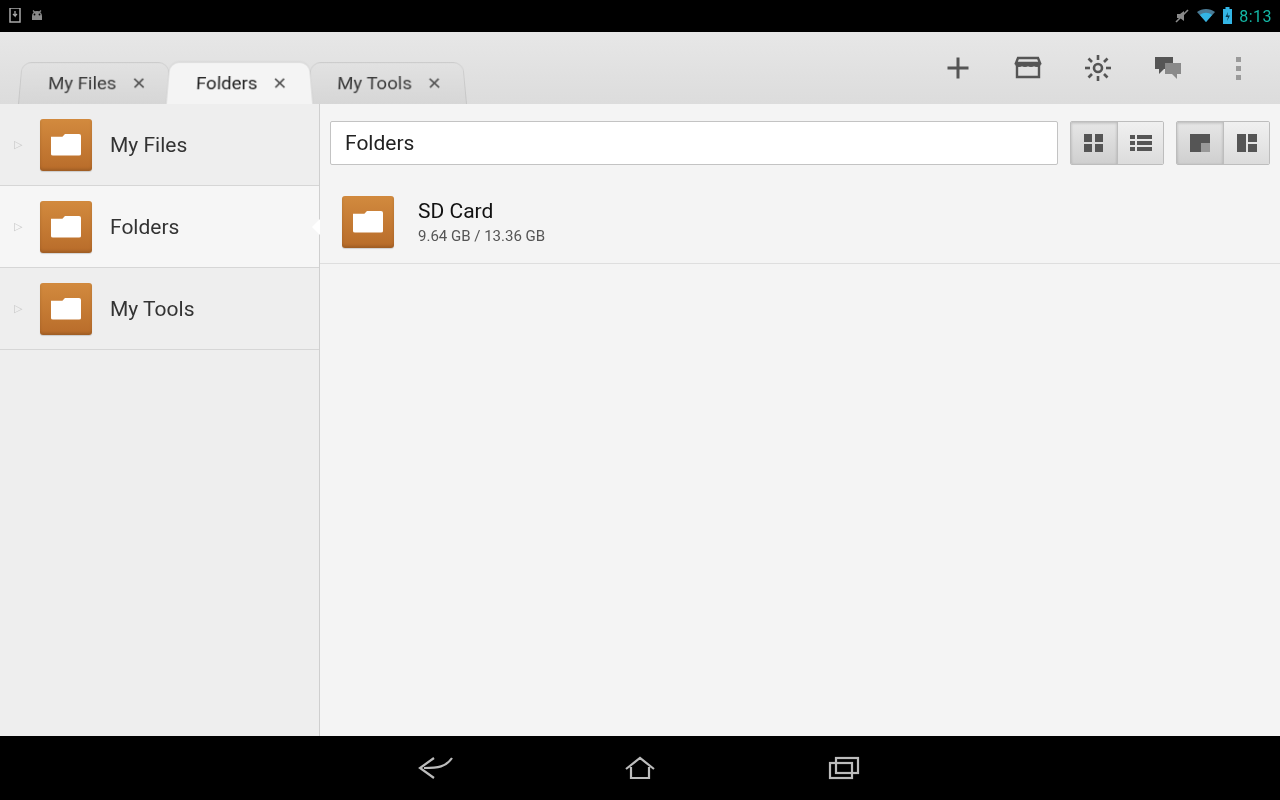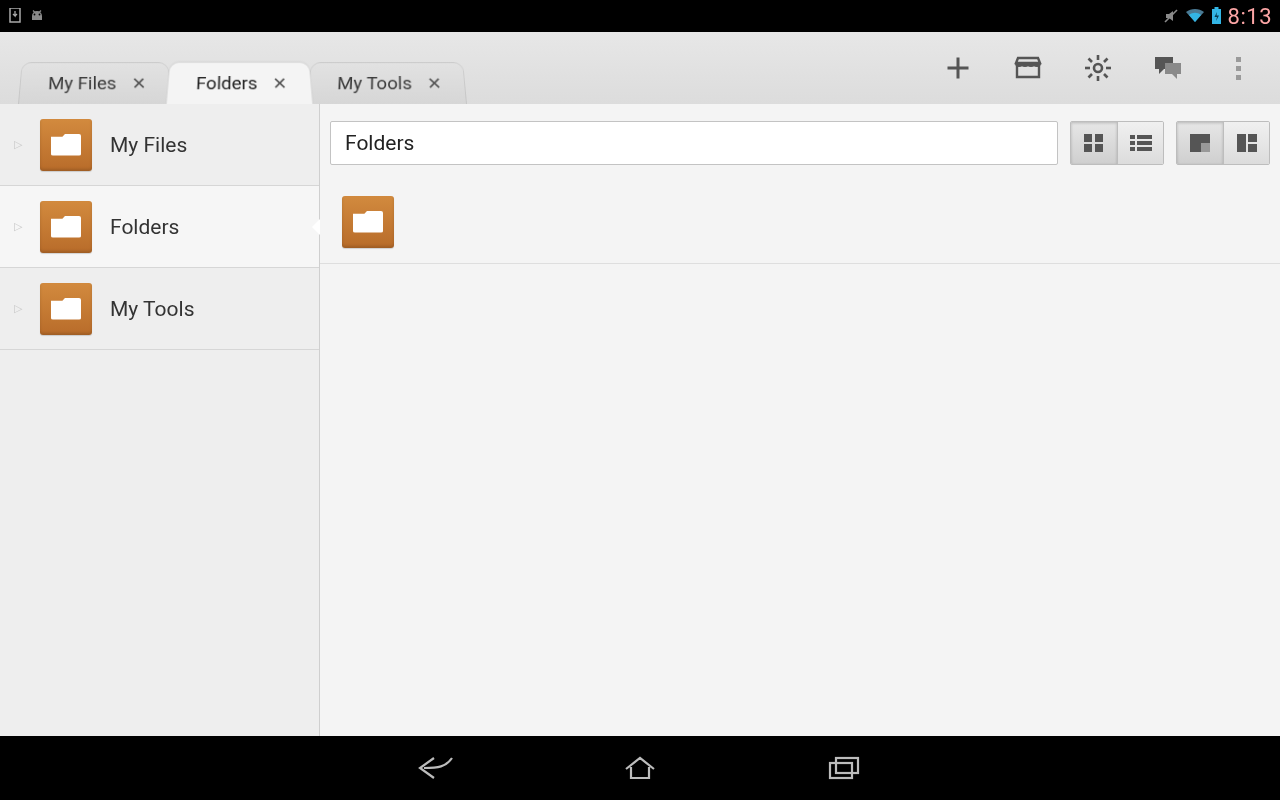--- a/index.html
+++ b/index.html
@@ -8,21 +8,21 @@
 
   
   .statusbar {
     height: 32px; background: #000; color:#999; display:flex;
     align-items:center; padding:0 8px; font-size:16px;
     flex-shrink:0;
   }
   .statusbar .left { display:flex; gap:6px; align-items:center;}
   .statusbar .spacer{flex:1}
   .statusbar .right{display:flex; gap:6px; align-items:center;}
-  .statusbar .clock{color:#fca5a5; font-size:22px; letter-spacing:0.5px;}
+  .statusbar .clock{color:#14b8a6; font-size:16px; letter-spacing:0.5px;}
   .statusbar svg{display:block}
 
   
   .tabstrip{
     height:72px; background:linear-gradient(#e7e7e7,#dcdcdc);
     display:flex; align-items:flex-end; padding-left:18px;
     flex-shrink:0; position:relative;
   }
   .tab{
     position:relative; height:44px; padding:0 22px 0 28px;
@@ -281,20 +281,24 @@
               <rect x="12" y="1" width="9" height="8" fill="#555"></rect>
               <rect x="12" y="11" width="9" height="8" fill="#555"></rect>
             </svg>
         </div>
       </div>
     </div>
 
     <div class="listing">
       <div class="row">
         <span class="folder-ic"></span>
+        <div>
+          <div class="title">SD Card</div>
+          <div class="sub">9.64 GB / 13.36 GB</div>
+        </div>
       </div>
     </div>
   </div>
 </div>
 
 <div class="navbar">
   <div class="navbtn">
     <svg width="40" height="28" viewBox="0 0 40 28">
         <path d="M18 4 4 14l14 10M8 14c14 0 22-1 28-10"></path>
       </svg>

